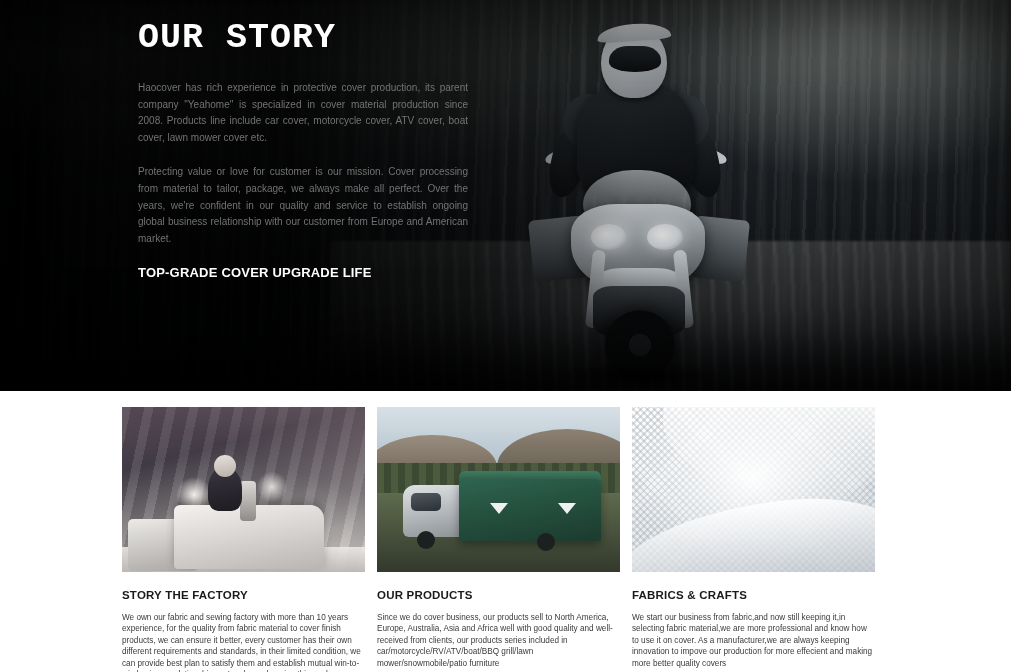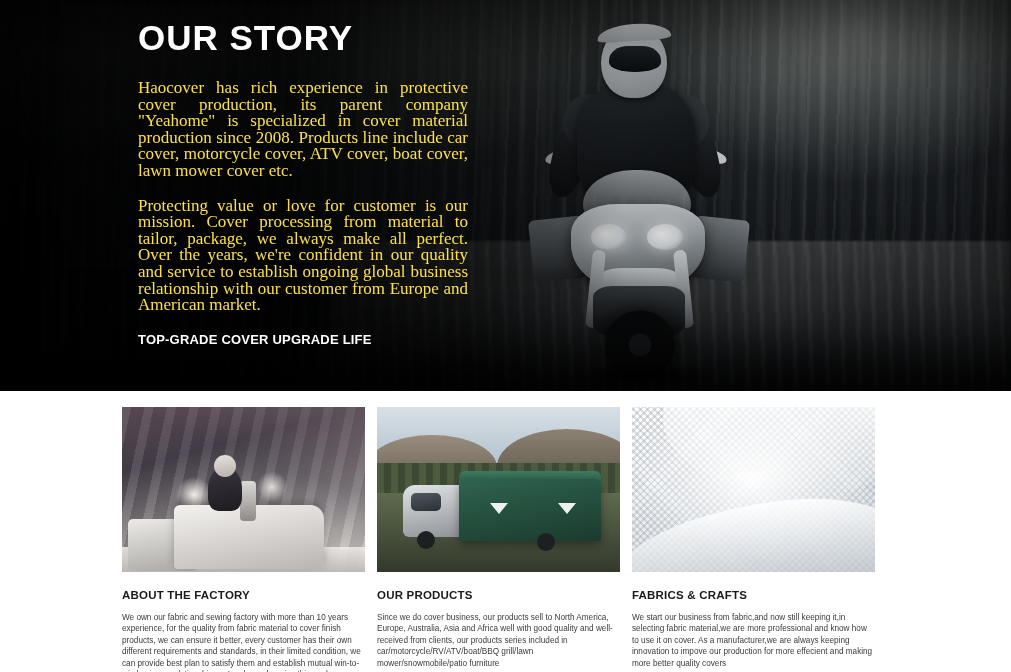--- a/index.html
+++ b/index.html
@@ -202,32 +202,32 @@
 
   
   .hero-text {
     position: absolute;
     left: 138px;
     top: 18px;
     width: 330px;
     z-index: 5;
   }
   .hero-title {
-    font-family: Liberation Sans, sans-serif;
+    font-family: Liberation Mono, monospace;
     font-weight: bold;
     font-size: 35px;
     letter-spacing: 1px;
     color: #ffffff;
     margin-bottom: 22px;
   }
   .hero-para {
-    font-family: Liberation Serif, serif;
-    font-size: 17px;
+    font-family: Liberation Sans, sans-serif;
+    font-size: 10px;
     line-height: 16.6px;
-    color: #fde047;
+    color: #737373;
     margin-bottom: 18px;
     text-align: justify;
   }
   .hero-tag {
     font-family: "Liberation Sans", sans-serif;
     font-weight: bold;
     font-size: 13px;
     letter-spacing: 0.2px;
     color: #ffffff;
   }
@@ -429,21 +429,21 @@
     <div class="card-img">
       <div class="img-factory">
         <div class="fx fx-fabric"></div>
         <div class="fx fx-machine2"></div>
         <div class="fx fx-machine"></div>
         <div class="fx fx-arm"></div>
         <div class="fx fx-worker"></div>
         <div class="fx fx-head"></div>
       </div>
     </div>
-    <h2 class="card-title">ABOUT THE FACTORY</h2>
+    <h2 class="card-title">STORY THE FACTORY</h2>
     <p class="card-body">We own our fabric and sewing factory with more than 10 years experience, for the quality from fabric material to cover finish products, we can ensure it better, every customer has their own different requirements and standards, in their limited condition, we can provide best plan to satisfy them and establish mutual win-to-win business relationship, we're always keeping this goal.</p>
   </div>
 
   <div class="card card-3">
     <div class="card-img">
       <div class="img-fabric">
         <div class="fb-fold-b"></div>
         <div class="fb-fold-a"></div>
       </div>
     </div>

